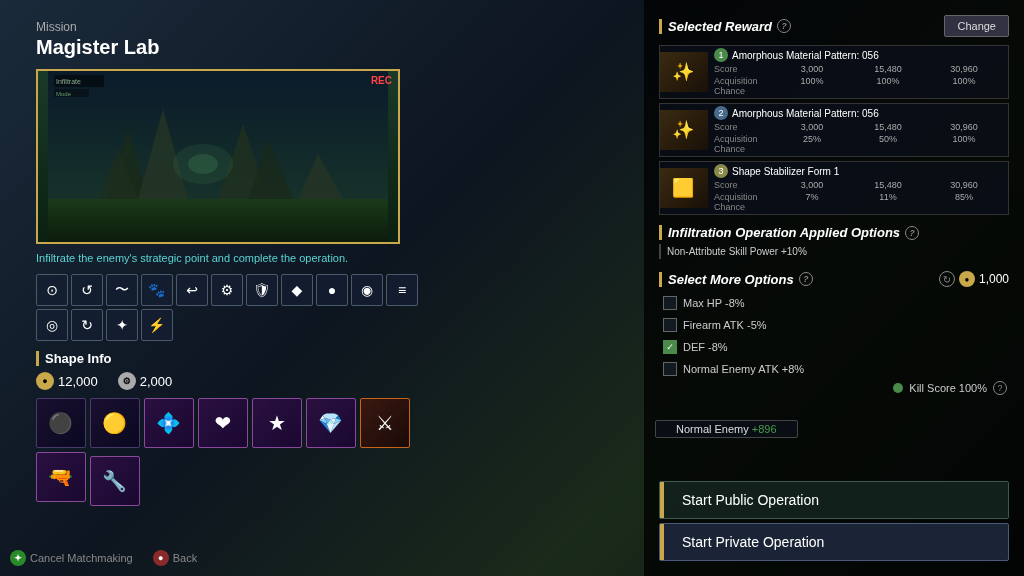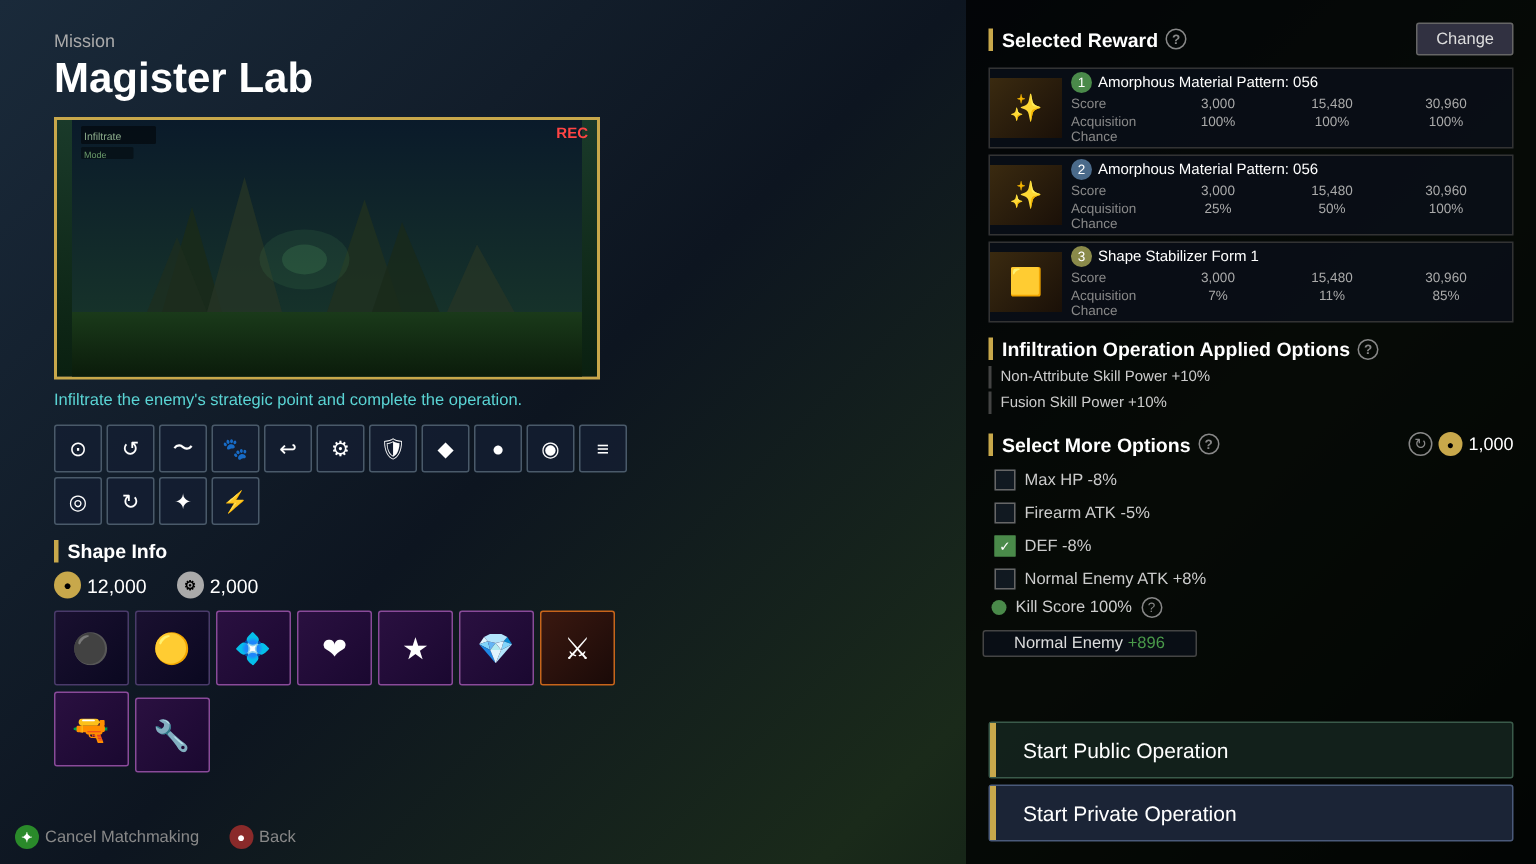--- a/index.html
+++ b/index.html
@@ -39,21 +39,21 @@
       width: 400px;
     }
 
     .mission-label {
       color: #aaa;
       font-size: 12px;
       margin-bottom: 2px;
     }
 
     .mission-title {
-      font-size: 28px;
+      font-size: 20px;
       font-weight: bold;
       color: #fff;
       margin-bottom: 10px;
     }
 
     .preview-box {
       border: 2px solid #c8a84b;
       width: 364px;
       height: 175px;
       background: linear-gradient(160deg, #2a4a3a 0%, #1a3a2a 50%, #0a2010 100%);
@@ -223,20 +223,21 @@
 
     .section-title {
       font-size: 13px;
       font-weight: bold;
       color: #fff;
       border-left: 3px solid #c8a84b;
       padding-left: 6px;
       display: flex;
       align-items: center;
       gap: 5px;
+      font-style: italic;
     }
 
     .help-icon {
       width: 14px;
       height: 14px;
       border-radius: 50%;
       border: 1px solid #888;
       display: flex;
       align-items: center;
       justify-content: center;
@@ -425,21 +426,21 @@
     .warning-text {
       font-size: 9px;
       color: #c8a84b;
       padding: 3px 4px;
       text-align: center;
     }
 
     .kill-score {
       display: flex;
       align-items: center;
-      justify-content: flex-start;
+      justify-content: flex-end;
       gap: 6px;
       font-size: 11px;
       padding: 2px;
       color: #ccc;
     }
 
     .kill-dot {
       width: 10px;
       height: 10px;
       border-radius: 50%;
@@ -688,21 +689,20 @@
   </div>
     </div>
 
   <div class="infiltration-section">
     <div class="section-title" style="margin-bottom:4px;">
       <span>Infiltration Operation Applied Options</span>
       <div class="help-icon">?</div>
     </div>
     <div id="infiltration-options">
         <div class="infiltration-option">Non-Attribute Skill Power +10%</div>
-        <div class="infiltration-option">Fusion Skill Power +10%</div>
       </div>
   </div>
 
   <div class="select-options-section">
     <div class="select-options-header">
       <div class="section-title">
         <span>Select More Options</span>
         <div class="help-icon">?</div>
       </div>
       <div class="coins-display">

